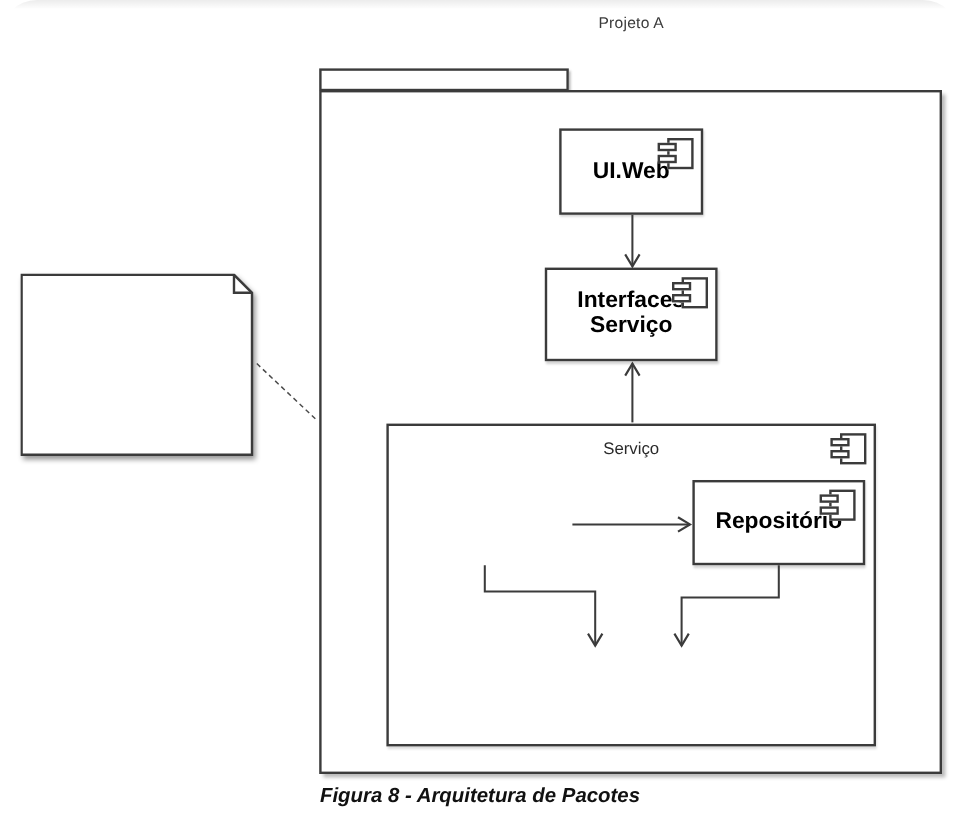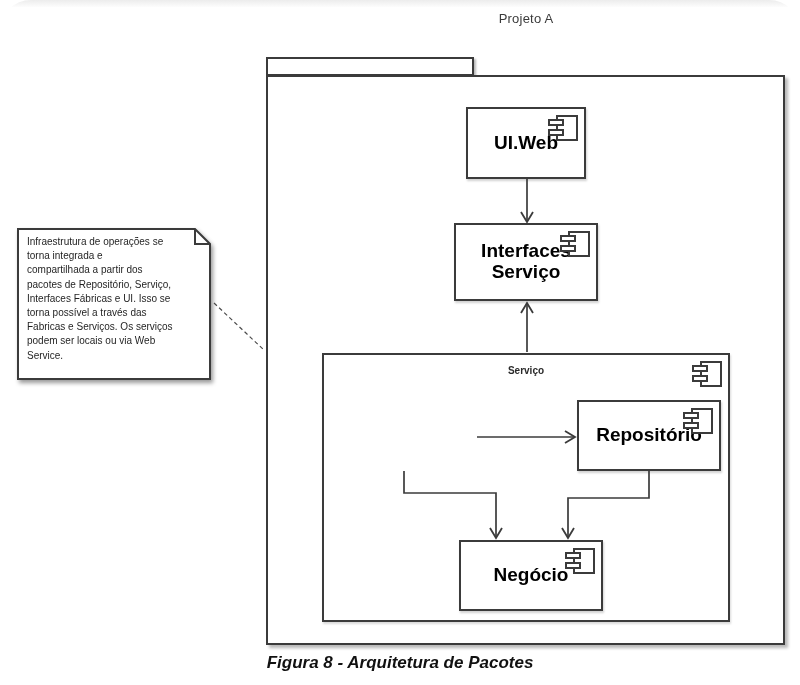--- a/index.html
+++ b/index.html
@@ -47,21 +47,21 @@
   .n-repositorio{ left:577px; top:400px; width:144px; height:71px; }
   .n-negocio    { left:459px; top:540px; width:144px; height:71px; }
   
   .inner-pkg{
     position:absolute; left:322px; top:353px; width:408px; height:269px;
     background:#fff; border:2px solid var(--line);
     box-shadow:1px 2px 2px rgba(0,0,0,.15);
   }
   .inner-pkg-label{
     position:absolute; left:0; right:0; top:10px; text-align:center;
-    font-size:10px; font-weight:bold; color:#2a2a2a;
+    font-size:14px; font-weight:normal; color:#2a2a2a;
   }
   
   .comp-icon{ position:absolute; top:6px; right:6px; width:30px; height:26px; }
   .ci-body{ position:absolute; left:8px; top:0; width:22px; height:26px;
             border:2px solid var(--line); background:#fff; }
   .ci-bar{ position:absolute; left:0; width:16px; height:7px;
            border:2px solid var(--line); background:#fff; }
   .ci-b1{ top:4px; } .ci-b2{ top:14px; }
   
   .note-wrap{ position:absolute; left:17px; top:228px; width:198px; height:156px; }
@@ -120,43 +120,26 @@
 
   <div class="node n-repositorio">
     <span class="comp-icon">
       <span class="ci-body"></span>
         <span class="ci-bar ci-b1"></span>
         <span class="ci-bar ci-b2"></span>
     </span>
     <div class="node-label">Repositório</div>
   </div>
 
-  <div class="node n-negocio">
-    <span class="comp-icon">
-      <span class="ci-body"></span>
-        <span class="ci-bar ci-b1"></span>
-        <span class="ci-bar ci-b2"></span>
-    </span>
-    <div class="node-label">Negócio</div>
-  </div>
 
   <div class="note-wrap">
     <svg class="note-svg" width="198" height="156" viewBox="0 0 198 156">
       <polygon points="1,1 178,1 193,16 193,151 1,151" fill="#ffffff" stroke="#3b3b3b" stroke-width="2"></polygon>
       <polyline points="178,1 178,16 193,16" fill="none" stroke="#3b3b3b" stroke-width="2"></polyline>
     </svg>
-    <div class="note-text">Infraestrutura de operações se
-torna integrada e
-compartilhada a partir dos
-pacotes de Repositório, Serviço,
-Interfaces Fábricas e UI. Isso se
-torna possível a través das
-Fabricas e Serviços. Os serviços
-podem ser locais ou via Web
-Service.</div>
   </div>
 
   <svg class="connectors" width="800" height="685" viewBox="0 0 800 685">
     <defs>
       <marker id="openArrow" markerUnits="userSpaceOnUse" markerWidth="16" markerHeight="16" viewBox="0 0 16 16" refX="12" refY="8" orient="auto">
         <path d="M2,2 L12,8 L2,14" fill="none" stroke="#3b3b3b" stroke-width="1.8"></path>
       </marker>
     </defs>
     <line x1="527" y1="179" x2="527" y2="222" stroke="#3b3b3b" stroke-width="1.7" marker-end="url(#openArrow)"></line>
     <line x1="527" y1="352" x2="527" y2="303" stroke="#3b3b3b" stroke-width="1.7" marker-end="url(#openArrow)"></line>

